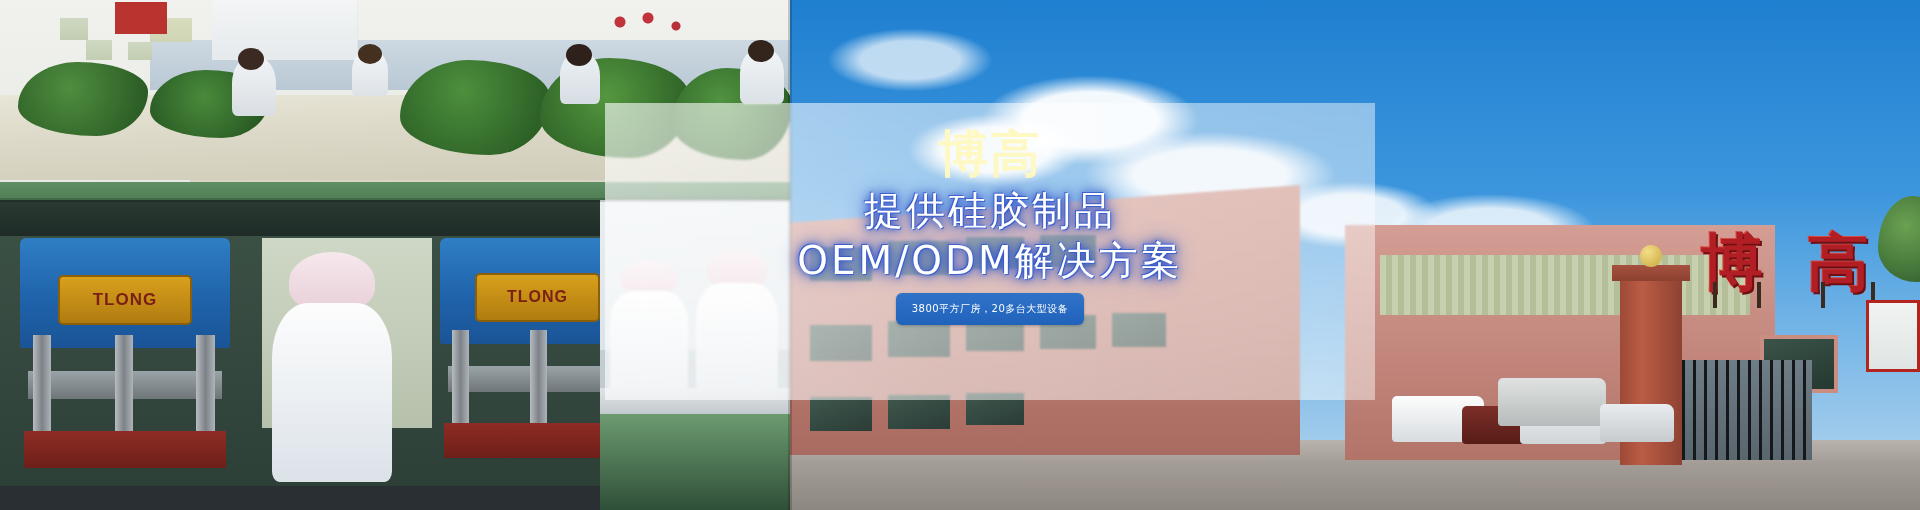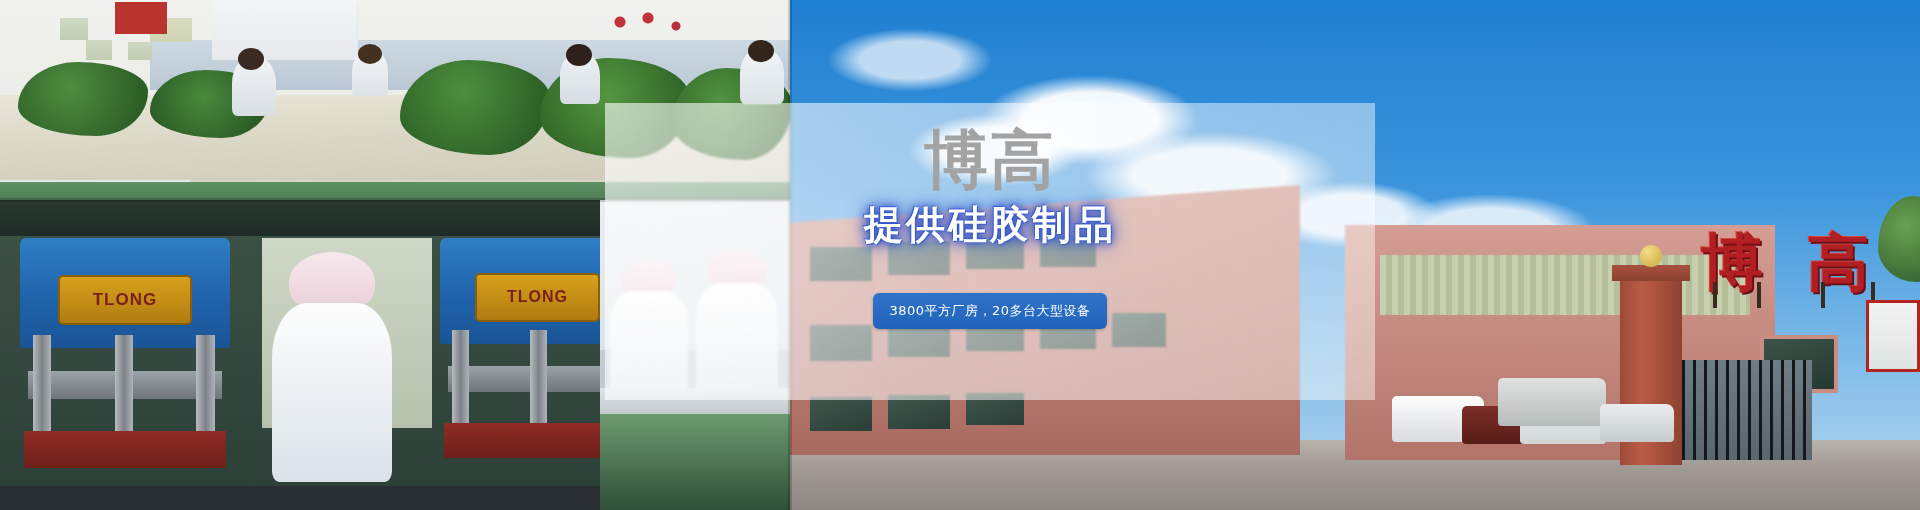--- a/index.html
+++ b/index.html
@@ -164,48 +164,48 @@
   .content{
     position:absolute; left:605px; top:103px; width:770px; height:297px;
     display:flex; flex-direction:column; align-items:center;
   }
 
   .headline{
     display:flex; align-items:baseline; gap:22px;
     margin-top:26px;
   }
   .brand{
-    font-size:64px; font-weight:bold; color:#a3a3a3;
+    font-size:50px; font-weight:bold; color:#fef9c3;
     letter-spacing:2px; line-height:1;
     font-family:"Liberation Serif","DejaVu Serif",serif;
   }
   .tagline{
     font-size:36px; color:#2f62b5; letter-spacing:1px; line-height:1;
     font-family:"Liberation Sans","DejaVu Sans",sans-serif;
   }
 
   .sub{
-    font-size:39px; font-weight:bold; color:#ffffff;
+    font-size:39px; font-weight:normal; color:#ffffff;
     letter-spacing:3px; line-height:1.22;
     text-align:center;
     text-shadow:
        0 0 6px #3558c8, 0 0 12px #3558c8, 0 0 20px #2f4fc0,
        1px 1px 0 #4a6fd8, -1px -1px 0 #4a6fd8;
     font-family:"DejaVu Sans","Liberation Sans",sans-serif;
   }
   .sub.line1{ margin-top:8px; }
   .sub.line2{ margin-top:2px; }
 
   .badges{
     position:absolute; left:0; top:190px; width:100%;
     display:flex; justify-content:center; gap:30px;
   }
   .badge{
     background:linear-gradient(180deg,#2f73c8 0%,#2163bb 100%);
-    color:#fff; font-size:13px; letter-spacing:.5px;
+    color:#fff; font-size:10px; letter-spacing:.5px;
     padding:9px 16px; border-radius:6px; white-space:nowrap;
     box-shadow:0 1px 3px rgba(0,0,0,.25);
     font-family:"DejaVu Sans","Liberation Sans",sans-serif;
   }
 </style>
 </head>
 <body>
 
 <div class="banner">
 
@@ -341,19 +341,20 @@
 
   <div class="overlay-panel"></div>
 
   <div class="content">
 
     <div class="headline">
       <span class="brand">博高</span>
     </div>
 
     <div class="sub line1">提供硅胶制品</div>
+    <div class="sub line2">OEM/ODM解决方案</div>
 
     <div class="badges">
       <div class="badge">3800平方厂房，20多台大型设备</div>
     </div>
 
   </div>
 </div>
 
 </body></html>

